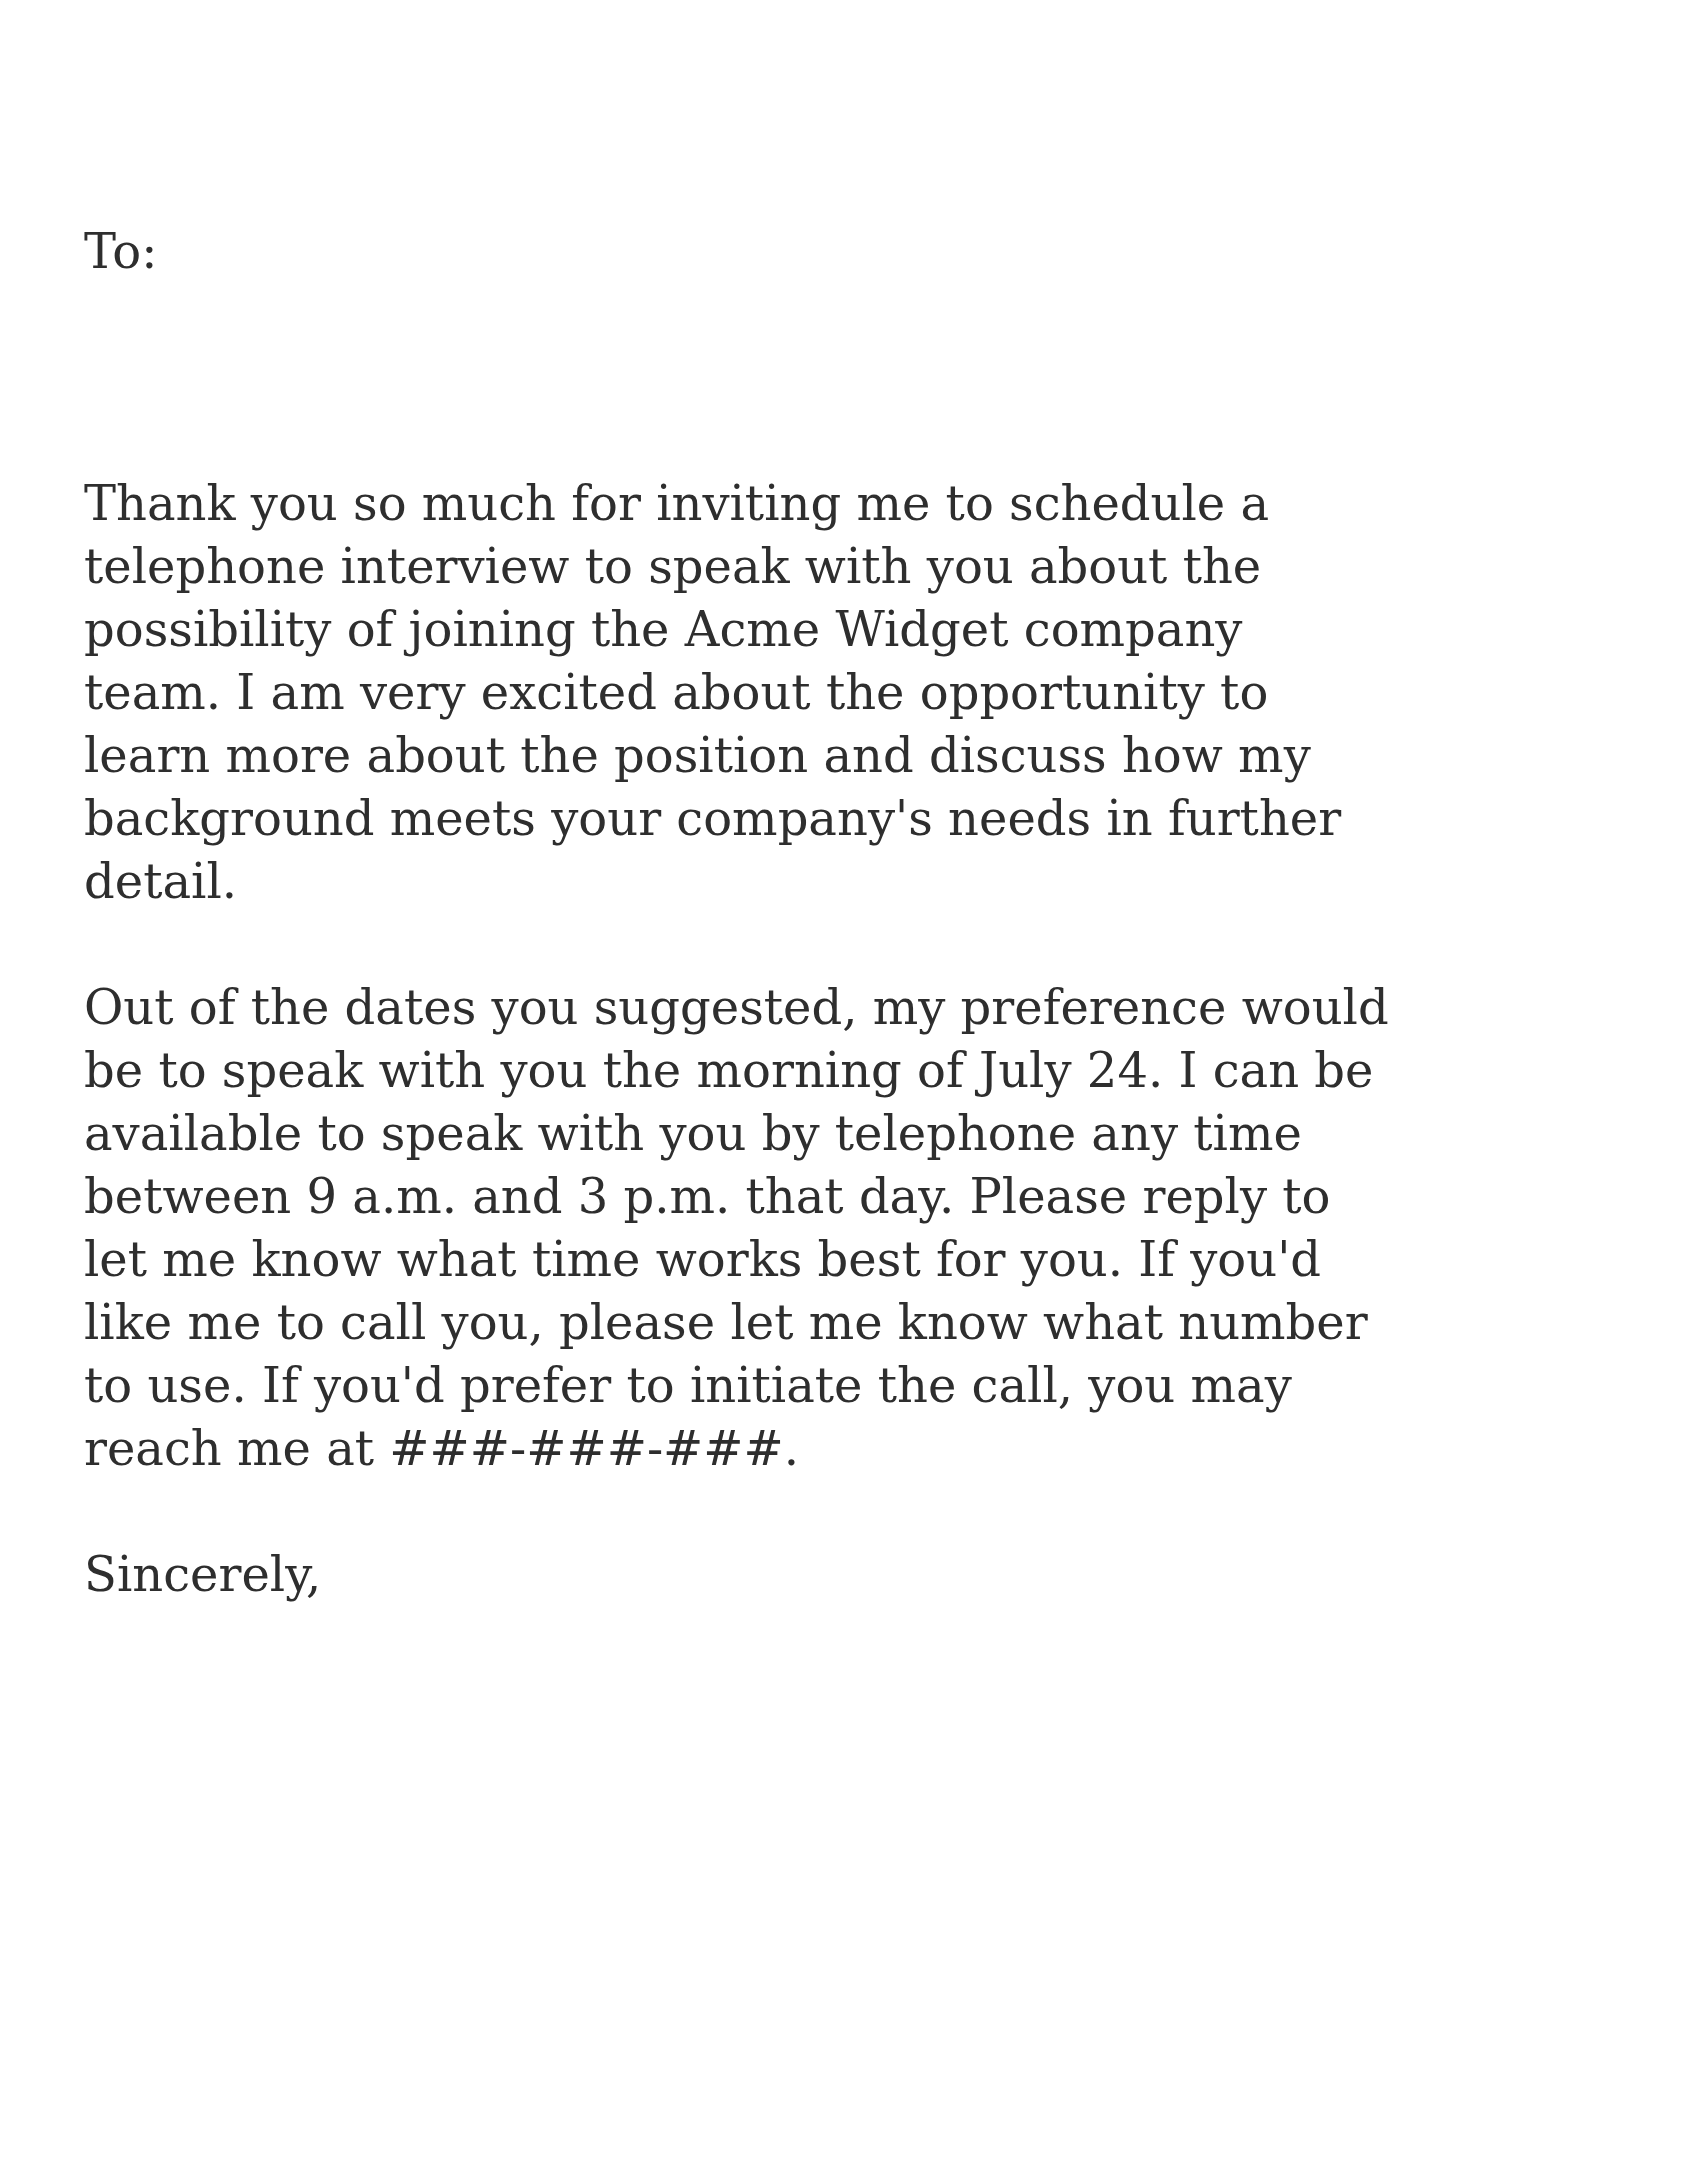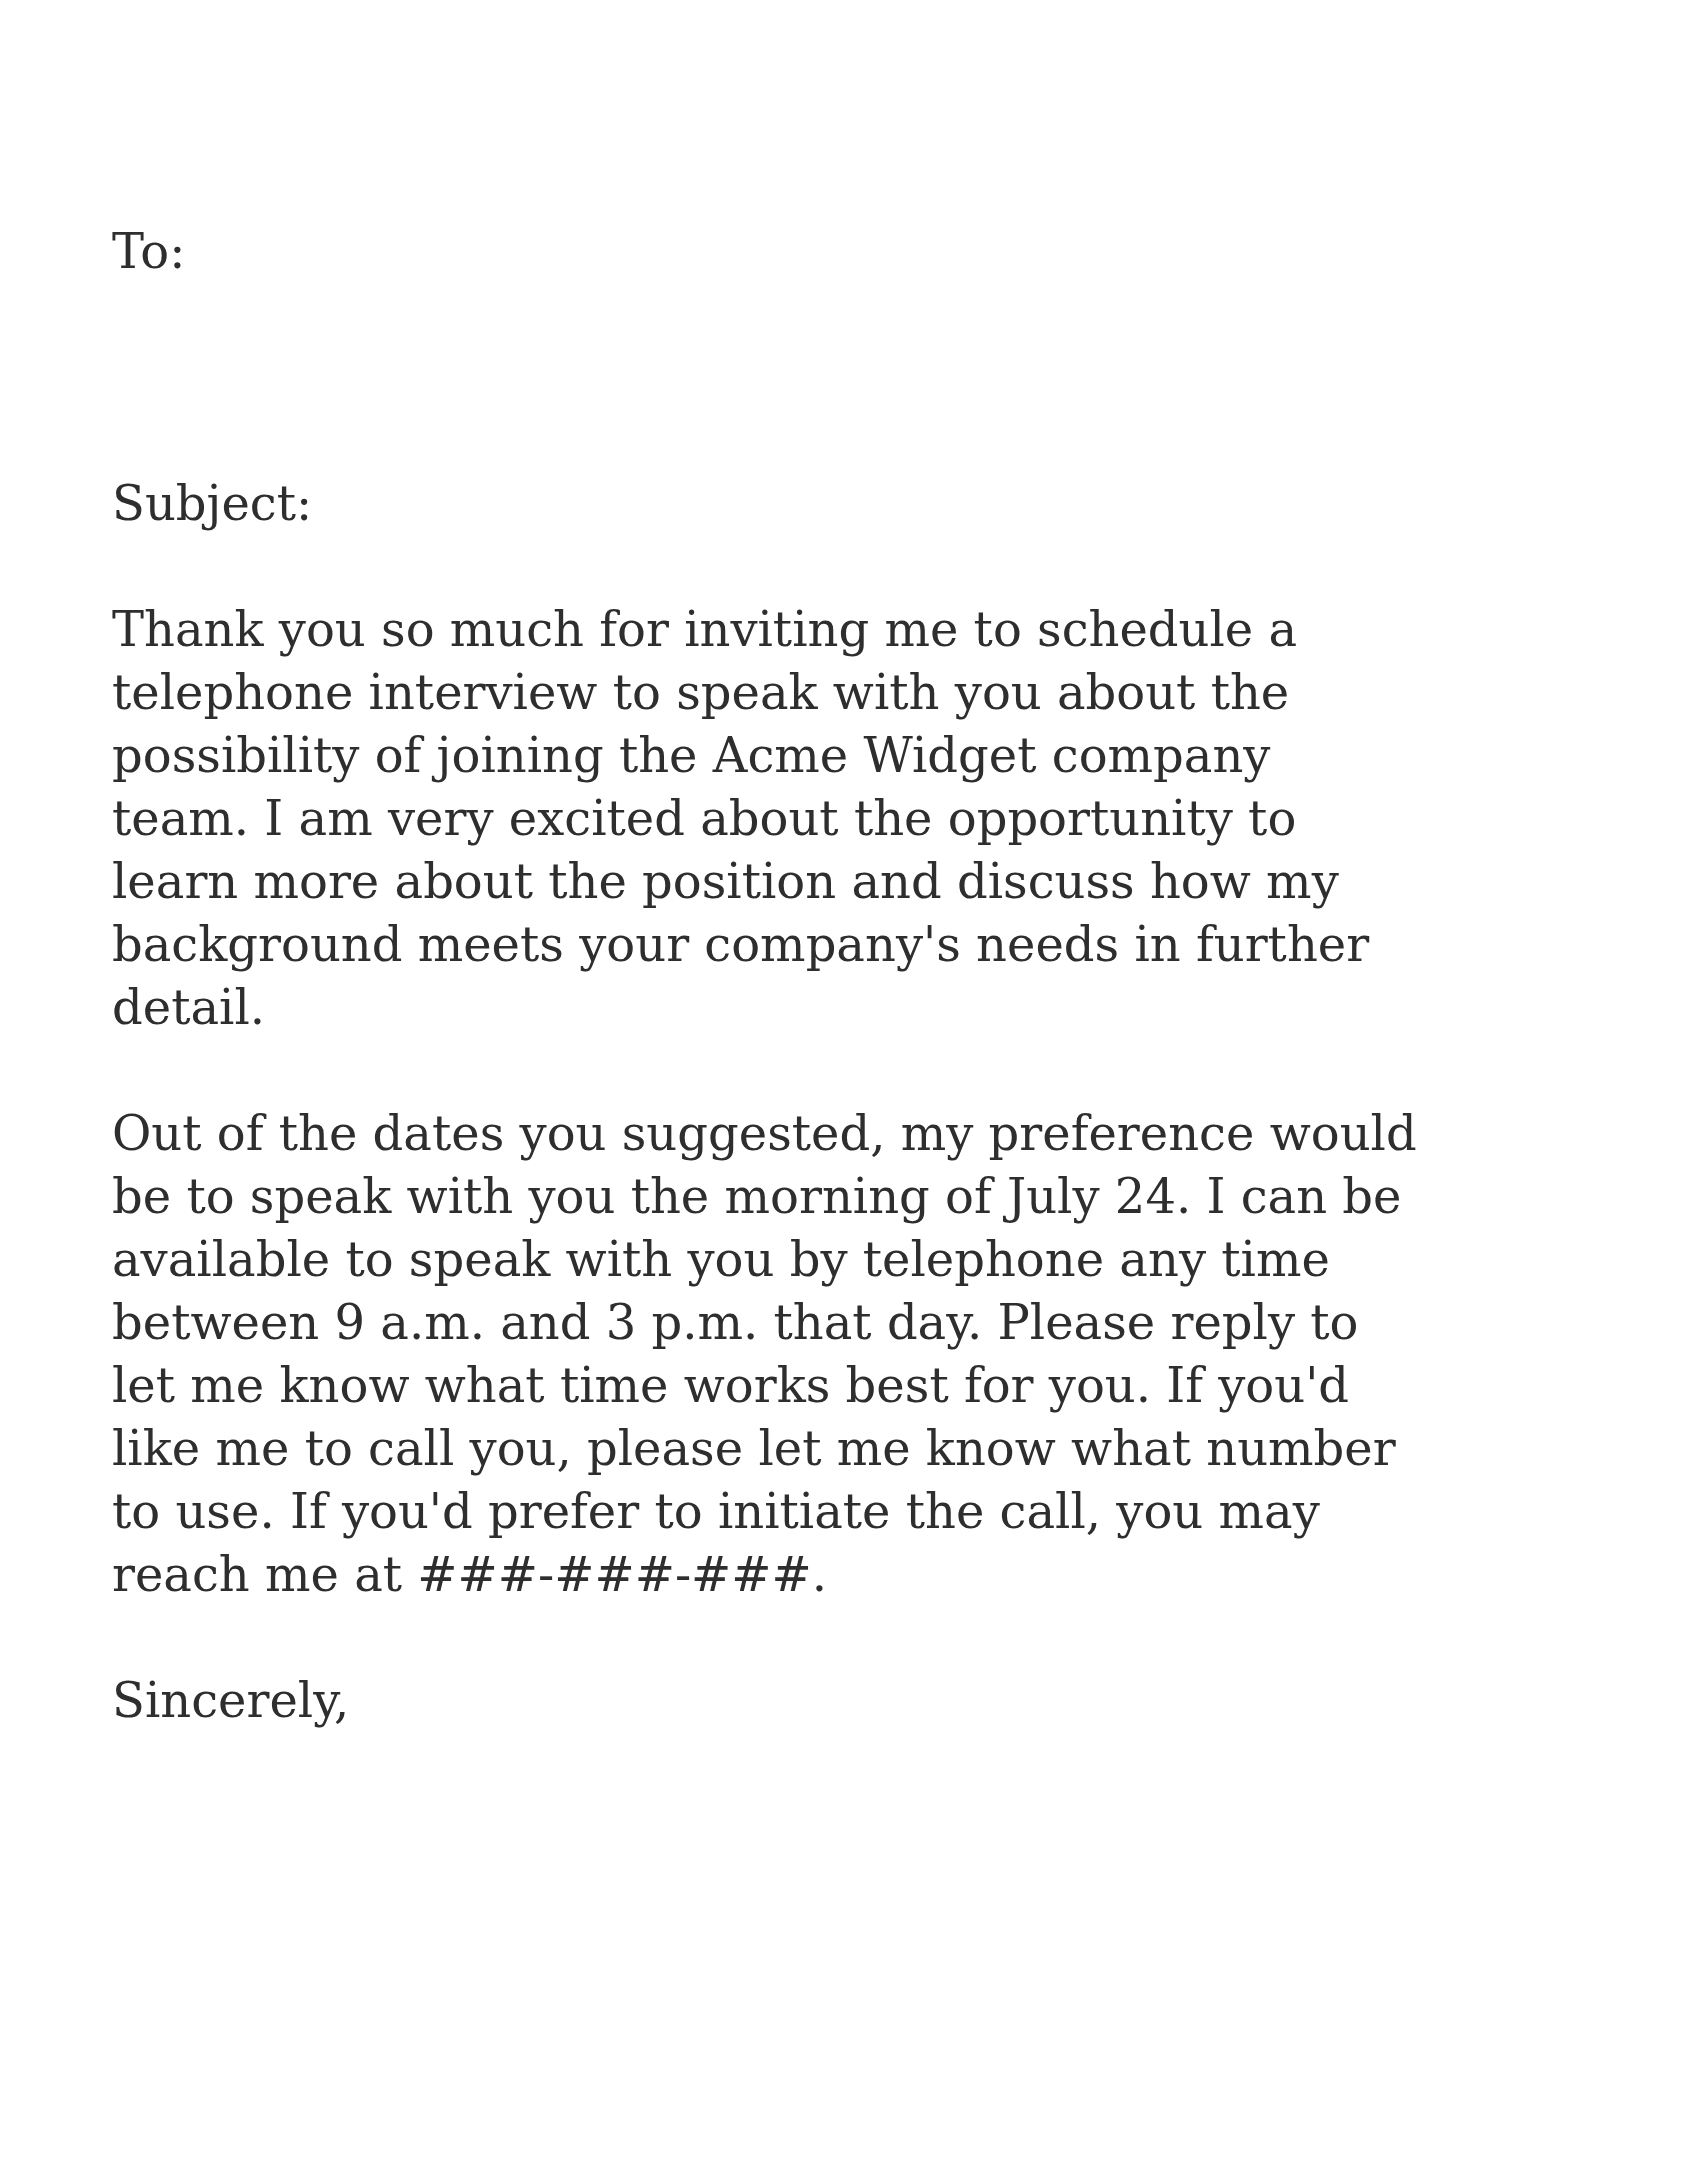--- a/index.html
+++ b/index.html
@@ -9,21 +9,21 @@
   body {
     width: 1687px;
     height: 2184px;
     background: #ffffff;
     overflow: hidden;
   }
   .page {
     box-sizing: border-box;
     width: 1687px;
     height: 2148px;
-    padding: 94px 87px 0 112px;
+    padding: 94px 87px 0 84px;
     font-family: "DejaVu Serif", "Liberation Serif", serif;
     font-size: 48px;
     line-height: 63px;
     color: #2e2e2e;
     overflow: hidden;
   }
   .block {
     margin: 0 0 63px 0;
     white-space: pre;
   }
@@ -36,21 +36,20 @@
 </style>
 </head>
 <body style="background: rgb(255, 255, 255);">
 
 <div class="page" style="color: rgb(46, 46, 46);">
 
   <div class="block">
     <div class="line">To:</div>
   </div>
 
-  <div class="block">Subject:</div>
 
 
   <div class="block">Thank you so much for inviting me to schedule a
 telephone interview to speak with you about the
 possibility of joining the Acme Widget company
 team. I am very excited about the opportunity to
 learn more about the position and discuss how my
 background meets your company's needs in further
 detail.</div>
 

